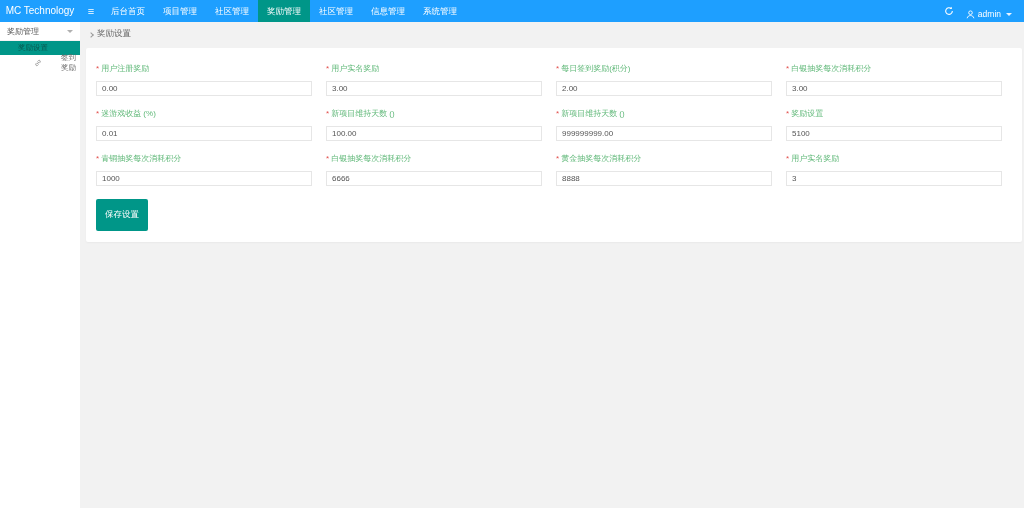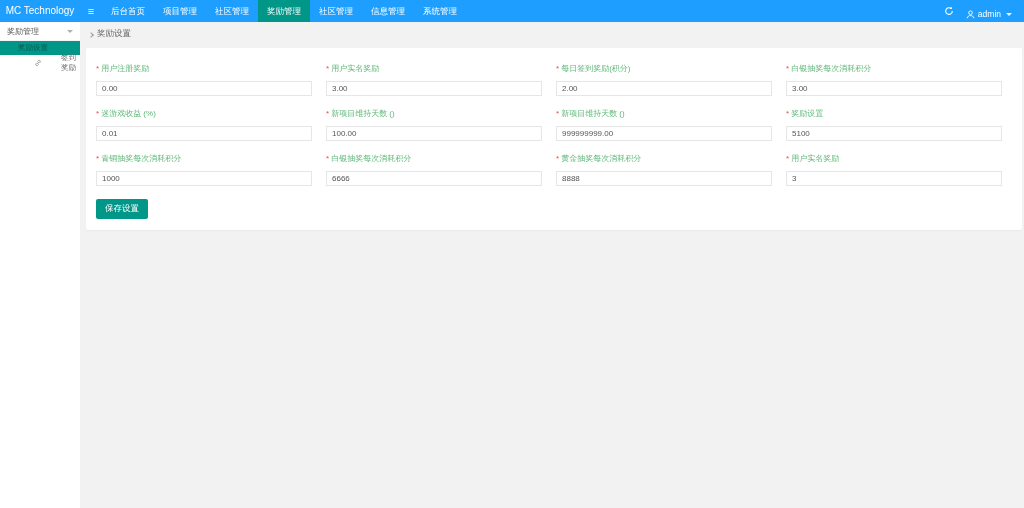--- a/index.html
+++ b/index.html
@@ -38,21 +38,21 @@
   .bc-chev { width:4px; height:4px; border-right:1px solid #999; border-bottom:1px solid #999;
     transform:rotate(-45deg); margin-top:1px; }
   .card { margin:2px 2px 0 6px; background:#fff; border-radius:2px; padding:15px 20px 11px 10px;
     box-shadow:0 1px 2px rgba(0,0,0,0.04); }
   .form-grid { display:grid; grid-template-columns:repeat(4,1fr); column-gap:14px; row-gap:12px; }
   .field-label { font-size:8px; color:#5fb878; margin-bottom:3px; white-space:nowrap; }
   .req { color:#e2504c; margin-right:2px; font-size:8px; }
   .field-input { width:100%; height:15px; border:1px solid #e6e6e6; border-radius:0;
     padding:0 5px; font-size:8px; color:#555; outline:none; background:#fff;
     font-family:"Liberation Sans", sans-serif; }
-  .save-btn { margin-top:13px; height:20px; padding:0 9px; background:#009688; color:#fff;
+  .save-btn { margin-top:13px; height:32px; padding:0 9px; background:#009688; color:#fff;
     border:none; border-radius:2px; font-size:8.5px; cursor:pointer;
     font-family:"Liberation Sans", sans-serif; }
 </style>
 </head>
 <body>
 
 <div class="navbar">
   <div class="logo">MC Technology</div>
   <div class="nav-burger">≡</div>
   <div class="nav-item">后台首页</div>

